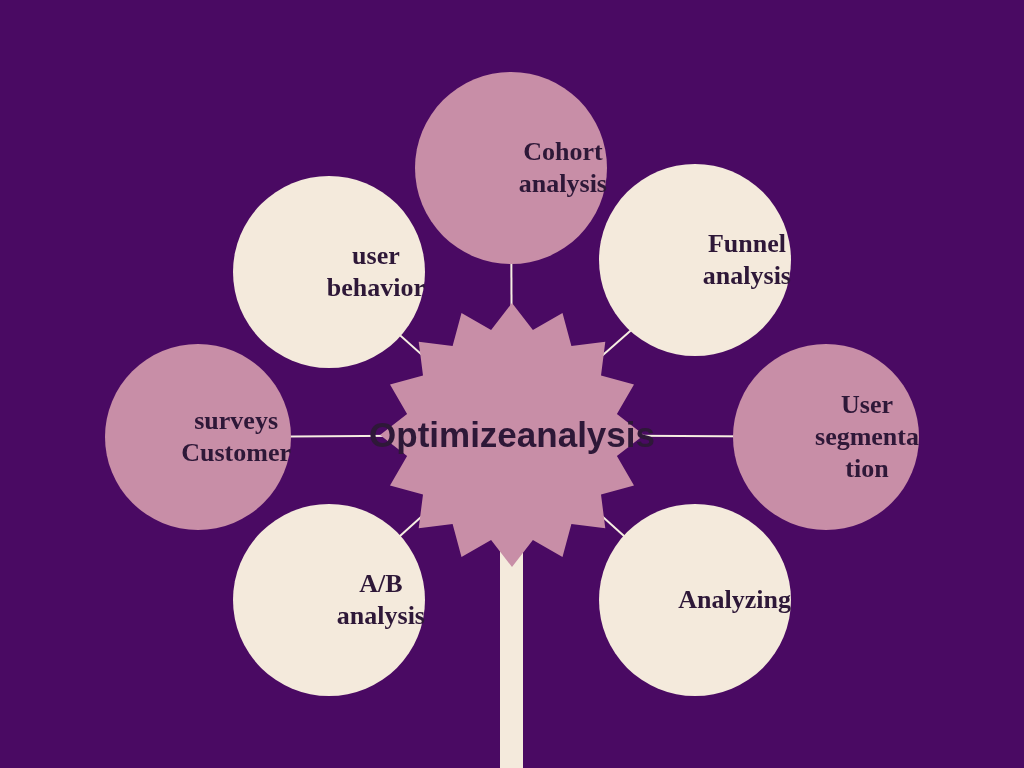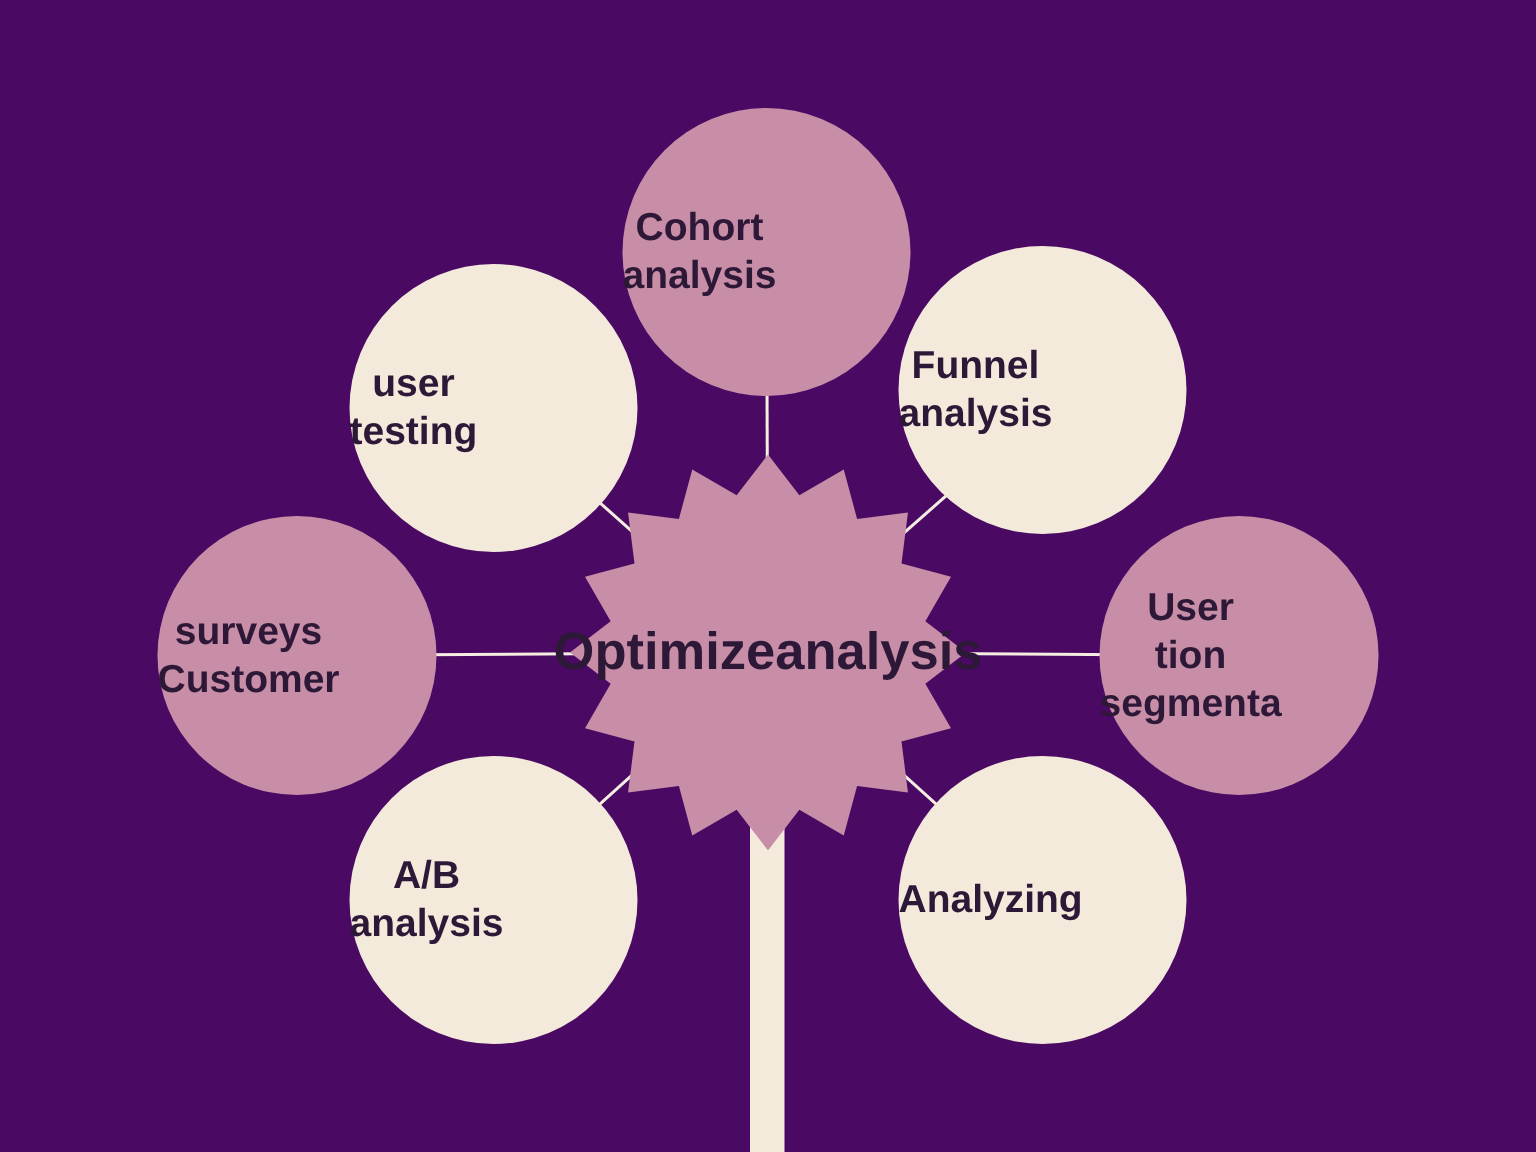--- a/index.html
+++ b/index.html
@@ -27,23 +27,24 @@
     width: 23px;
     height: 248px;
     background: #F4EADC;
     z-index: 1;
   }
   .node {
     position: absolute;
     border-radius: 50%;
     display: flex;
     align-items: center;
-    justify-content: flex-start;
+    justify-content: flex-end;
     text-align: center;
     z-index: 2;
+    font-family: Liberation Serif, serif;
   }
   .node.mauve { background: #C88EA7; }
   .node.cream { background: #F4EADC; }
   .node-label {
     color: #2E1838;
     font-weight: bold;
     font-size: 26px;
     line-height: 1.22;
   }
   .node-label span { display: block; }
@@ -106,22 +107,22 @@
   <div class="node cream" style="left:599px; top:164px; width:192px; height:192px;">
     <div class="node-label">
       <span>Funnel</span>
       <span>analysis</span>
     </div>
   </div>
 
   <div class="node mauve" style="left:733px; top:344px; width:186px; height:186px;">
     <div class="node-label">
       <span>User</span>
+      <span>segmenta</span>
       <span>tion</span>
-      <span>segmenta</span>
     </div>
   </div>
 
   <div class="node cream" style="left:599px; top:504px; width:192px; height:192px;">
     <div class="node-label">
       <span>Analyzing</span>
     </div>
   </div>
 
   <div class="node cream" style="left:233px; top:504px; width:192px; height:192px;">
@@ -134,21 +135,21 @@
   <div class="node mauve" style="left:105px; top:344px; width:186px; height:186px;">
     <div class="node-label">
       <span>surveys</span>
       <span>Customer</span>
     </div>
   </div>
 
   <div class="node cream" style="left:233px; top:176px; width:192px; height:192px;">
     <div class="node-label">
       <span>user</span>
-      <span>testing</span>
+      <span>behavior</span>
     </div>
   </div>
 
   <div class="center-star">
     <svg width="264" height="264">
       <polygon id="star-poly" fill="#C88EA7" points="132.0,0.0 152.9,27.1 182.5,10.0 191.4,43.0 225.3,38.7 221.0,72.6 254.0,81.5 236.9,111.1 264.0,132.0 236.9,152.9 254.0,182.5 221.0,191.4 225.3,225.3 191.4,221.0 182.5,254.0 152.9,236.9 132.0,264.0 111.1,236.9 81.5,254.0 72.6,221.0 38.7,225.3 43.0,191.4 10.0,182.5 27.1,152.9 0.0,132.0 27.1,111.1 10.0,81.5 43.0,72.6 38.7,38.7 72.6,43.0 81.5,10.0 111.1,27.1"></polygon>
     </svg>
     <div class="center-label">
       <span>Optimize</span>
       <span>analysis</span>

